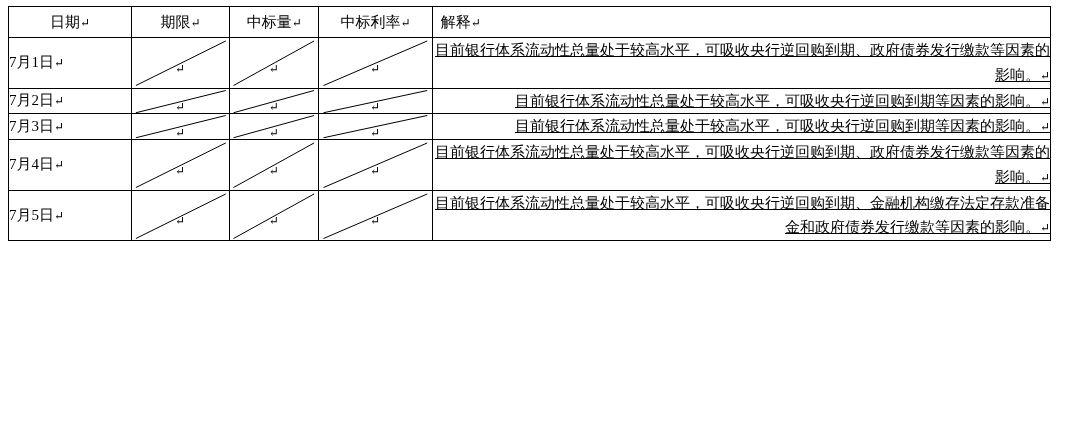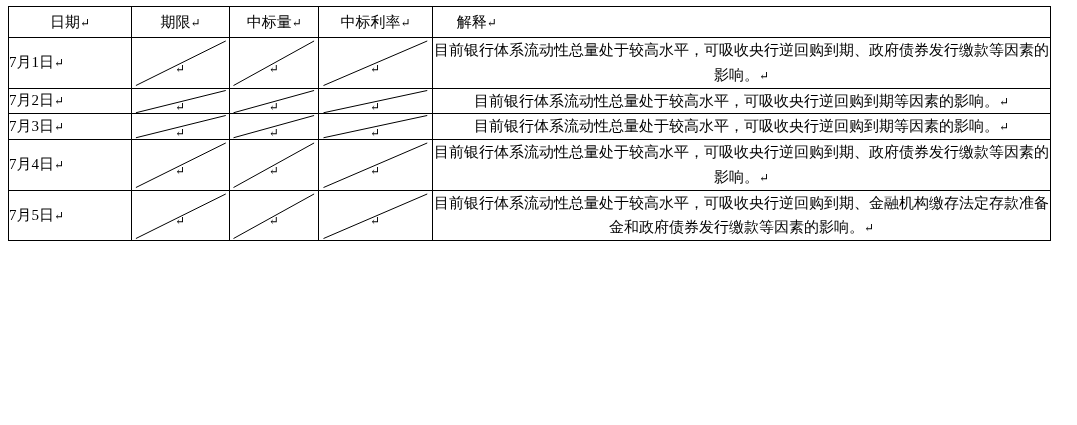--- a/index.html
+++ b/index.html
@@ -38,30 +38,31 @@
   .col-rate   { width: 113px; }
   .col-note   { width: 614px; }
 
   thead td {
     height: 30px;
     text-align: center;
     padding: 0 6px;
   }
   thead td.note-head {
     text-align: left;
-    padding-left: 24px;
+    padding-left: 8px;
   }
 
   .cell-date {
     padding: 0 4px;
   }
   .cell-note {
-    text-align: center;
+    text-align: right;
     padding: 6px 10px 8px 8px;
     line-height: 1.65;
+    text-decoration: underline;
   }
   .cell-slash {
     position: relative;
     text-align: center;
   }
   
   .cell-slash .diag {
     position: absolute;
     left: 0;
     top: 0;

